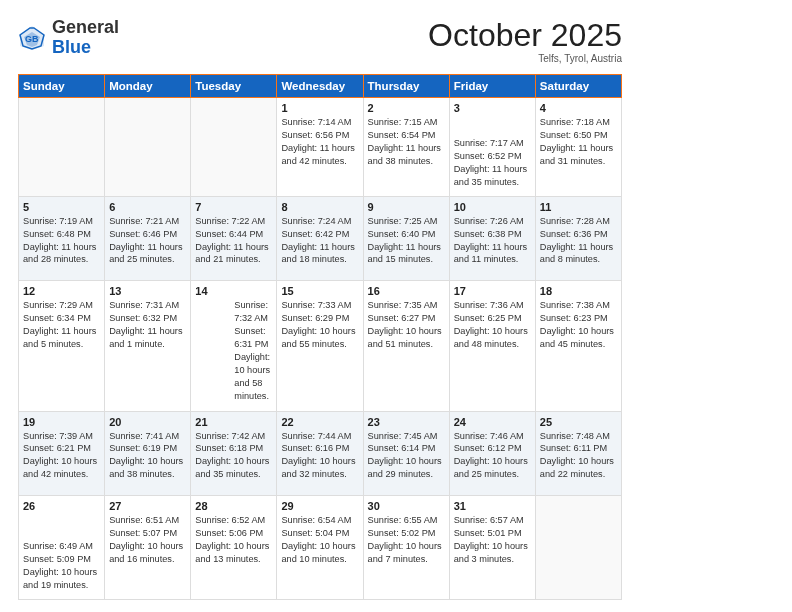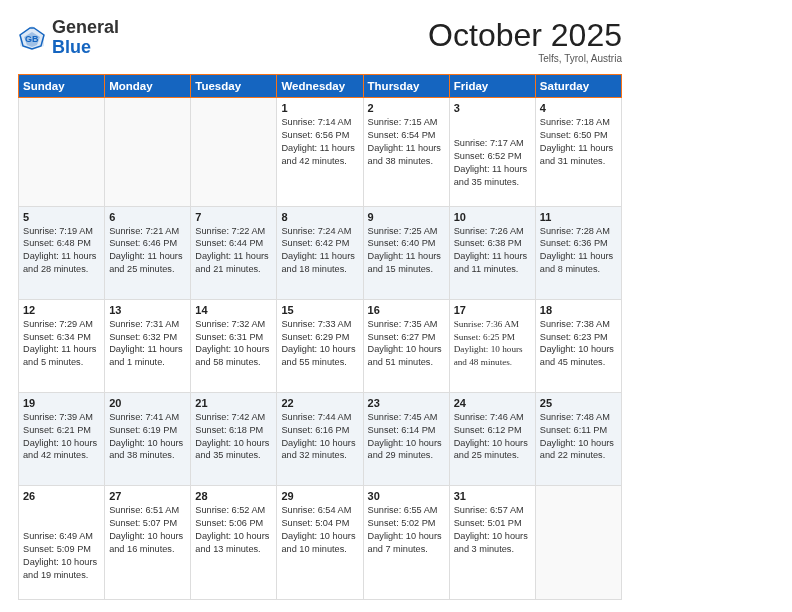--- a/index.html
+++ b/index.html
@@ -212,39 +212,39 @@
 Daylight: 11 hours and 5 minutes.</div>
           </td>
           <td>
             <div class="day-number">13</div>
             <div class="day-info" style="white-space: pre-line;">Sunrise: 7:31 AM
 Sunset: 6:32 PM
 Daylight: 11 hours and 1 minute.</div>
           </td>
           <td>
             <div class="day-number">14</div>
-            <div class="day-info" style="white-space: pre-line;">Sunrise: 7:32 AM
+            <div class="day-info" style="white-space: pre-line; margin-left: 39px;">Sunrise: 7:32 AM
 Sunset: 6:31 PM
 Daylight: 10 hours and 58 minutes.</div>
           </td>
           <td>
             <div class="day-number">15</div>
             <div class="day-info" style="white-space: pre-line;">Sunrise: 7:33 AM
 Sunset: 6:29 PM
 Daylight: 10 hours and 55 minutes.</div>
           </td>
           <td>
             <div class="day-number">16</div>
             <div class="day-info" style="white-space: pre-line;">Sunrise: 7:35 AM
 Sunset: 6:27 PM
 Daylight: 10 hours and 51 minutes.</div>
           </td>
           <td>
             <div class="day-number">17</div>
-            <div class="day-info" style="white-space: pre-line; font-family: Liberation Serif, serif;">Sunrise: 7:36 AM
+            <div class="day-info" style="white-space: pre-line;">Sunrise: 7:36 AM
 Sunset: 6:25 PM
 Daylight: 10 hours and 48 minutes.</div>
           </td>
           <td>
             <div class="day-number">18</div>
             <div class="day-info" style="white-space: pre-line;">Sunrise: 7:38 AM
 Sunset: 6:23 PM
 Daylight: 10 hours and 45 minutes.</div>
           </td>
         </tr>

